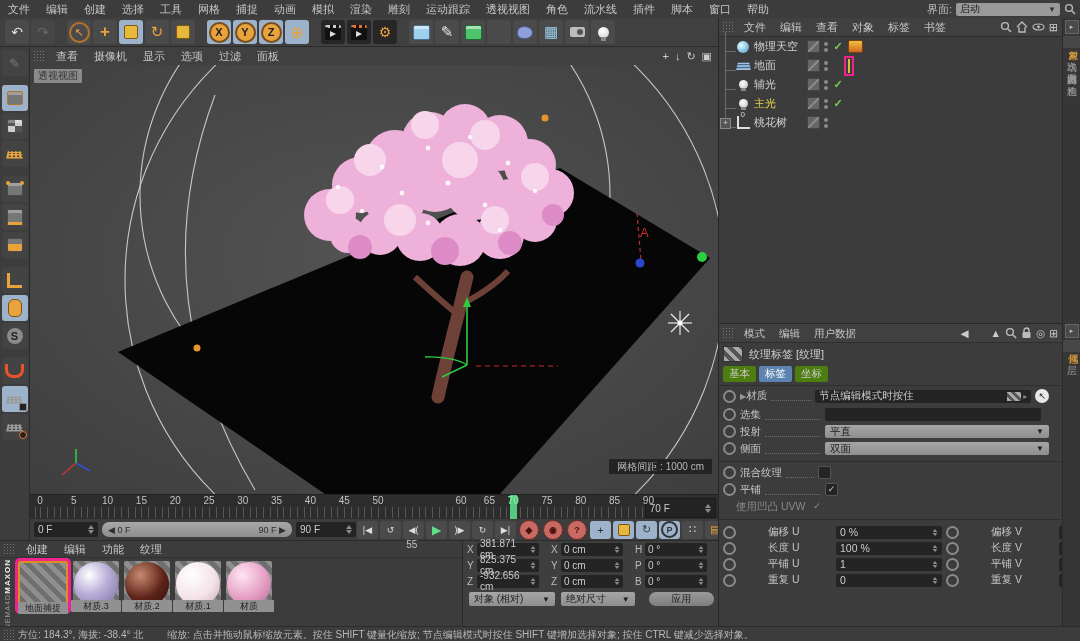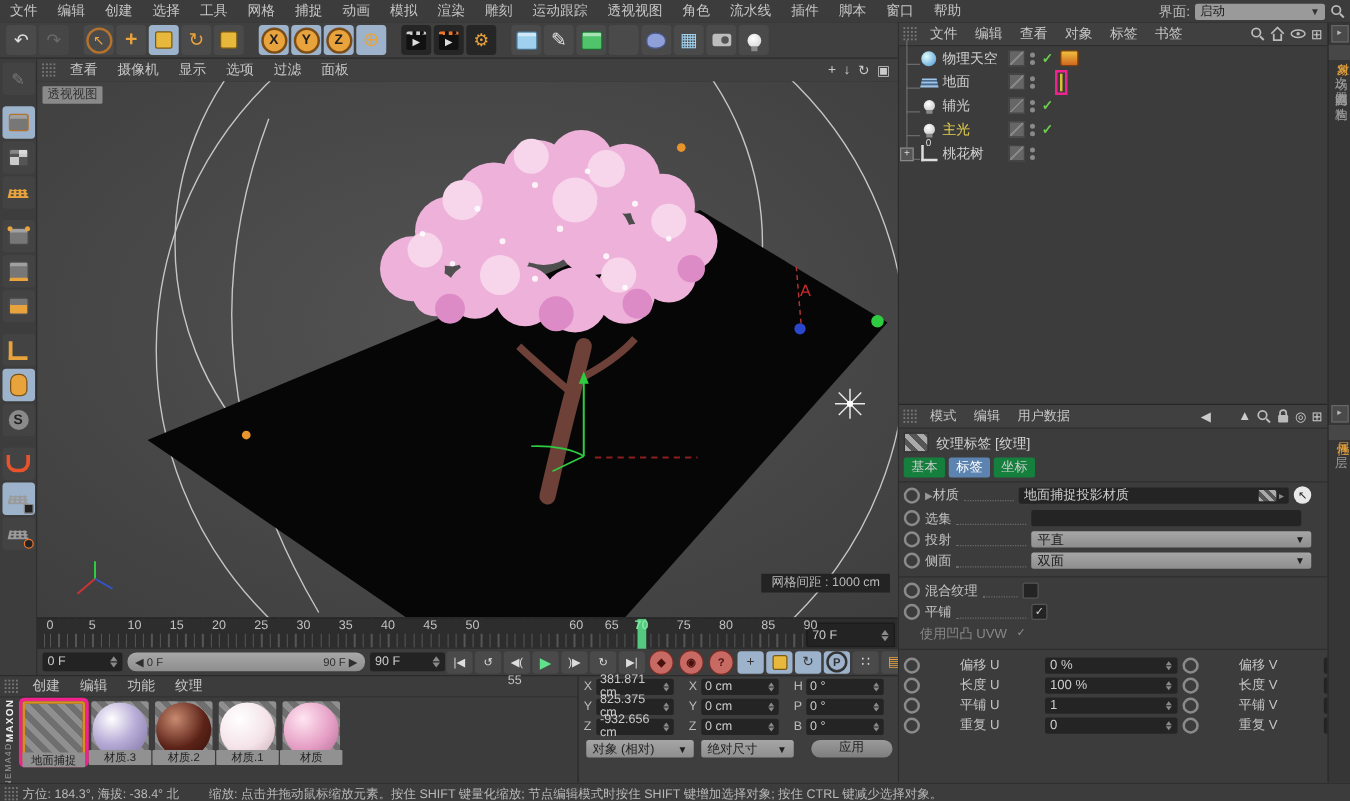--- a/index.html
+++ b/index.html
@@ -135,21 +135,21 @@
   .chk{color:#6ecf4e;font-size:11px;font-weight:bold;width:12px;text-align:center;}
   .chk.off{visibility:hidden;}
   .skytag{width:13px;height:11px;border-radius:2px;background:linear-gradient(#f0c040,#d06820);border:1px solid #7a4210;}
   .textag{width:13px;height:13px;background:repeating-linear-gradient(45deg,#aaa 0 3px,#666 3px 6px);border:1px solid #d8c030;}
   .tagwrap{outline:2px solid #f0238e;outline-offset:2px;}
   
   #attrpanel{position:relative;font-size:10.5px;}
   #attrtitle{display:flex;align-items:center;gap:6px;height:22px;padding-left:4px;color:#d0d0d0;font-size:11px;}
   .hatch16{width:18px;height:14px;background:repeating-linear-gradient(45deg,#aaa 0 4px,#555 4px 8px);border:1px solid #333;}
   #attrtabs{display:flex;gap:3px;padding:1px 4px 3px 4px;border-bottom:1px solid #2e2e2e;}
-  .atab{padding:1px 6px;background:#15803d;border-radius:2px;color:#ccc;}
+  .atab{padding:1px 6px;background:#4d7c0f;border-radius:2px;color:#ccc;}
   .atab.active{background:#5d83b0;color:#fff;}
   .asection{height:16px;line-height:16px;padding-left:6px;color:#cfcfcf;border-bottom:1px solid #2e2e2e;background:#424242;}
   .arow{display:flex;align-items:center;height:17px;padding-left:4px;position:relative;}
   .keyc{width:9px;height:9px;border:2px solid #8a8a8a;border-radius:50%;margin-right:4px;flex:none;}
   .alabel{color:#c4c4c4;white-space:nowrap;}
   .leader{flex:none;border-bottom:1px dotted #6a6a6a;margin:0 4px;height:1px;align-self:center;margin-top:8px;}
   .afield{height:13px;background:#242424;border-radius:2px;color:#ccc;display:flex;align-items:center;padding:0 4px;position:relative;}
   .afield.lg{width:208px;}
   .adrop{height:13px;background:linear-gradient(#a6a6a6,#8e8e8e);border-radius:2px;color:#1d1d1d;display:flex;align-items:center;padding:0 5px;width:214px;}
   .adrop .arr{margin-left:auto;font-size:8px;}
@@ -824,21 +824,21 @@
         <span class="atab active">标签</span>
         <span class="atab">坐标</span>
       </div>
 
       <div class="arow" style="height:20px">
         <span class="keyc"></span>
         <span style="font-size:8px;color:#999">▶</span>
         <span class="alabel">材质</span>
         <span class="leader" style="width:40px"></span>
         <span class="afield lg">
-          <span>地面捕捉投影材质</span>
+          <span>节点编辑模式时按住</span>
           <span class="hatch12"></span>
           <span style="font-size:8px;color:#888;margin-left:2px">▸</span>
         </span>
         <span class="pick">↖</span>
       </div>
       <div class="arow">
         <span class="keyc"></span>
         <span class="alabel">选集</span>
         <span class="leader" style="width:56px"></span>
         <span class="afield lg"></span>

